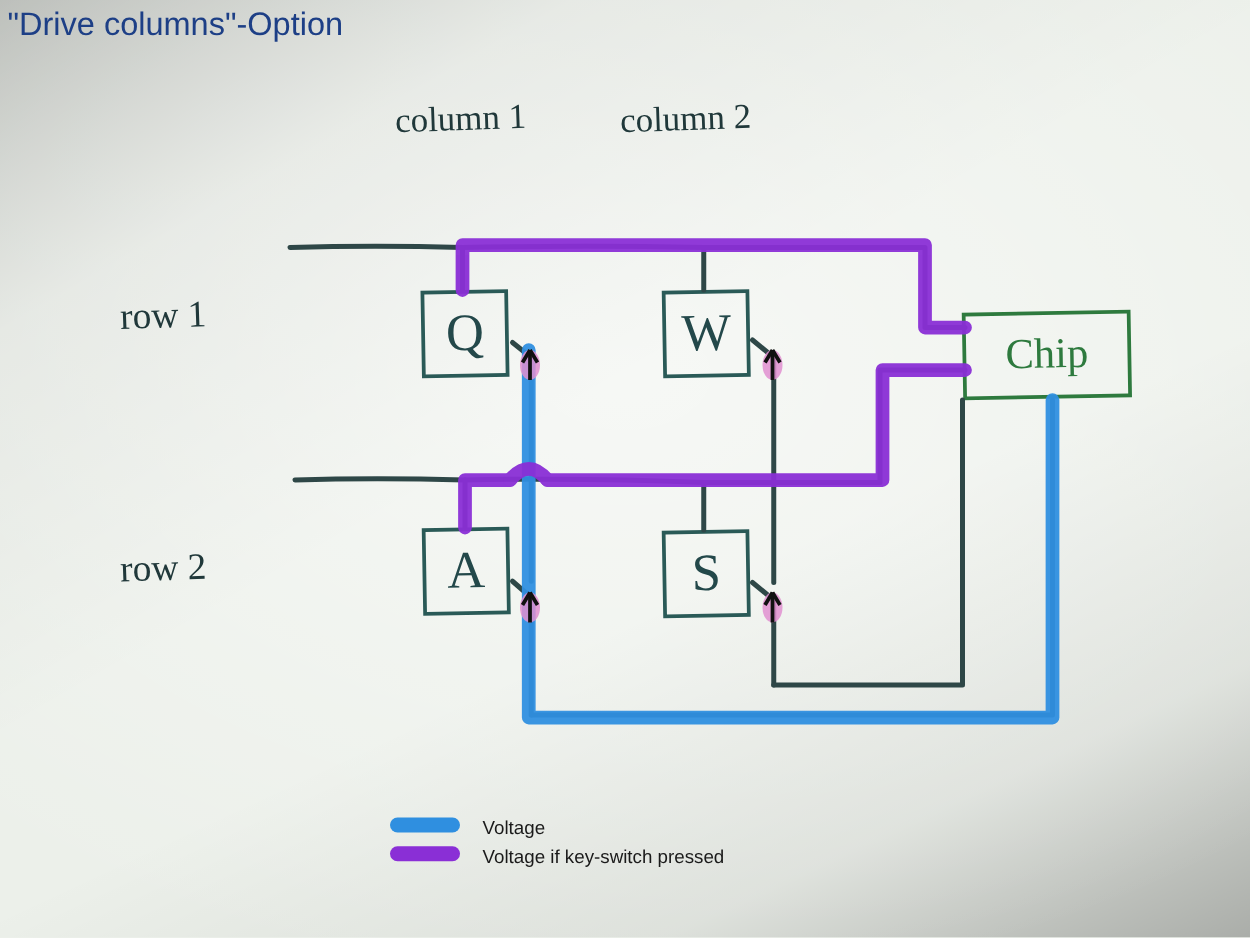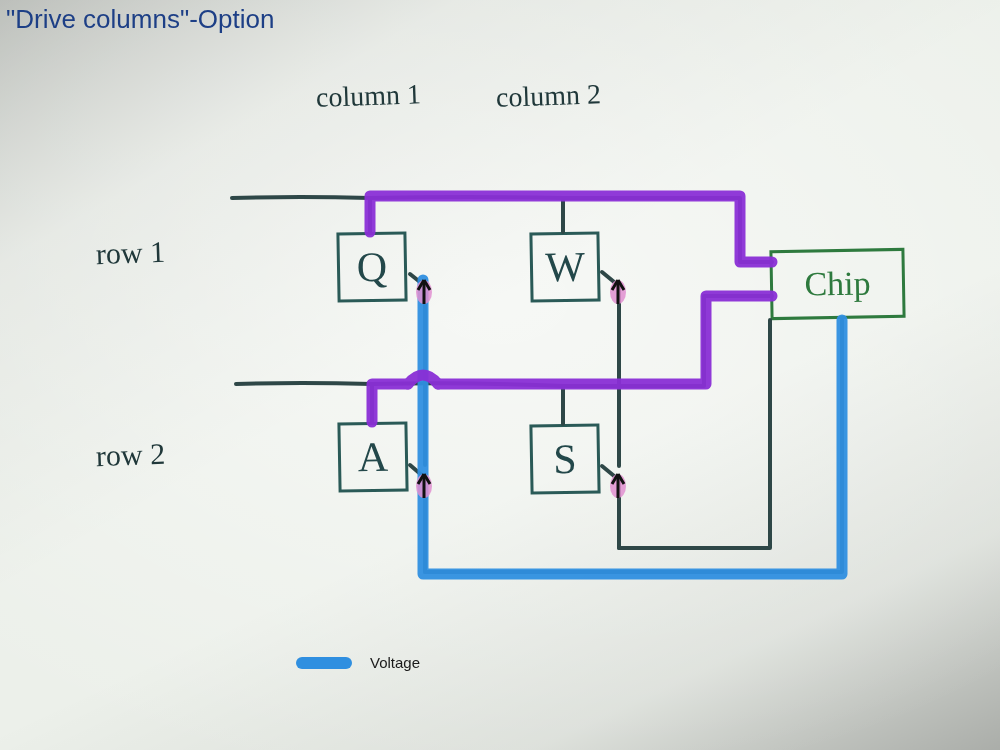--- a/index.html
+++ b/index.html
@@ -62,21 +62,21 @@
     transform: rotate(-1deg);
   }
   
   .legend {
     position: absolute;
     left: 296px; top: 648px;
     font-family: Verdana, Geneva, sans-serif;
     font-size: 15px;
     color: #1a1a1a;
   }
-  .legend-row { display: flex; align-items: center; margin: 6px 0; }
+  .legend-row { display: flex; align-items: flex-start; margin: 6px 16px; }
   .swatch {
     width: 56px; height: 12px; border-radius: 6px;
     margin-right: 18px;
   }
   .sw-blue   { background: #2f8fe0; }
   .sw-purple { background: #8a2fd6; }
   svg.wires {
     position: absolute;
     left: 0; top: 0;
     width: 1000px; height: 750px;
@@ -174,13 +174,17 @@
       <path d="M 0 -12 L -6 -2 M 0 -12 L 6 -2" stroke="#111" stroke-width="3" fill="none"></path>
     </g>
   </g>
 </svg>
 
 <div class="legend">
   <div class="legend-row">
     <div class="swatch sw-blue"></div>
     <span>Voltage</span>
   </div>
+  <div class="legend-row">
+    <div class="swatch sw-purple"></div>
+    <span>Voltage if key-switch pressed</span>
+  </div>
 </div>
 
 </body></html>

